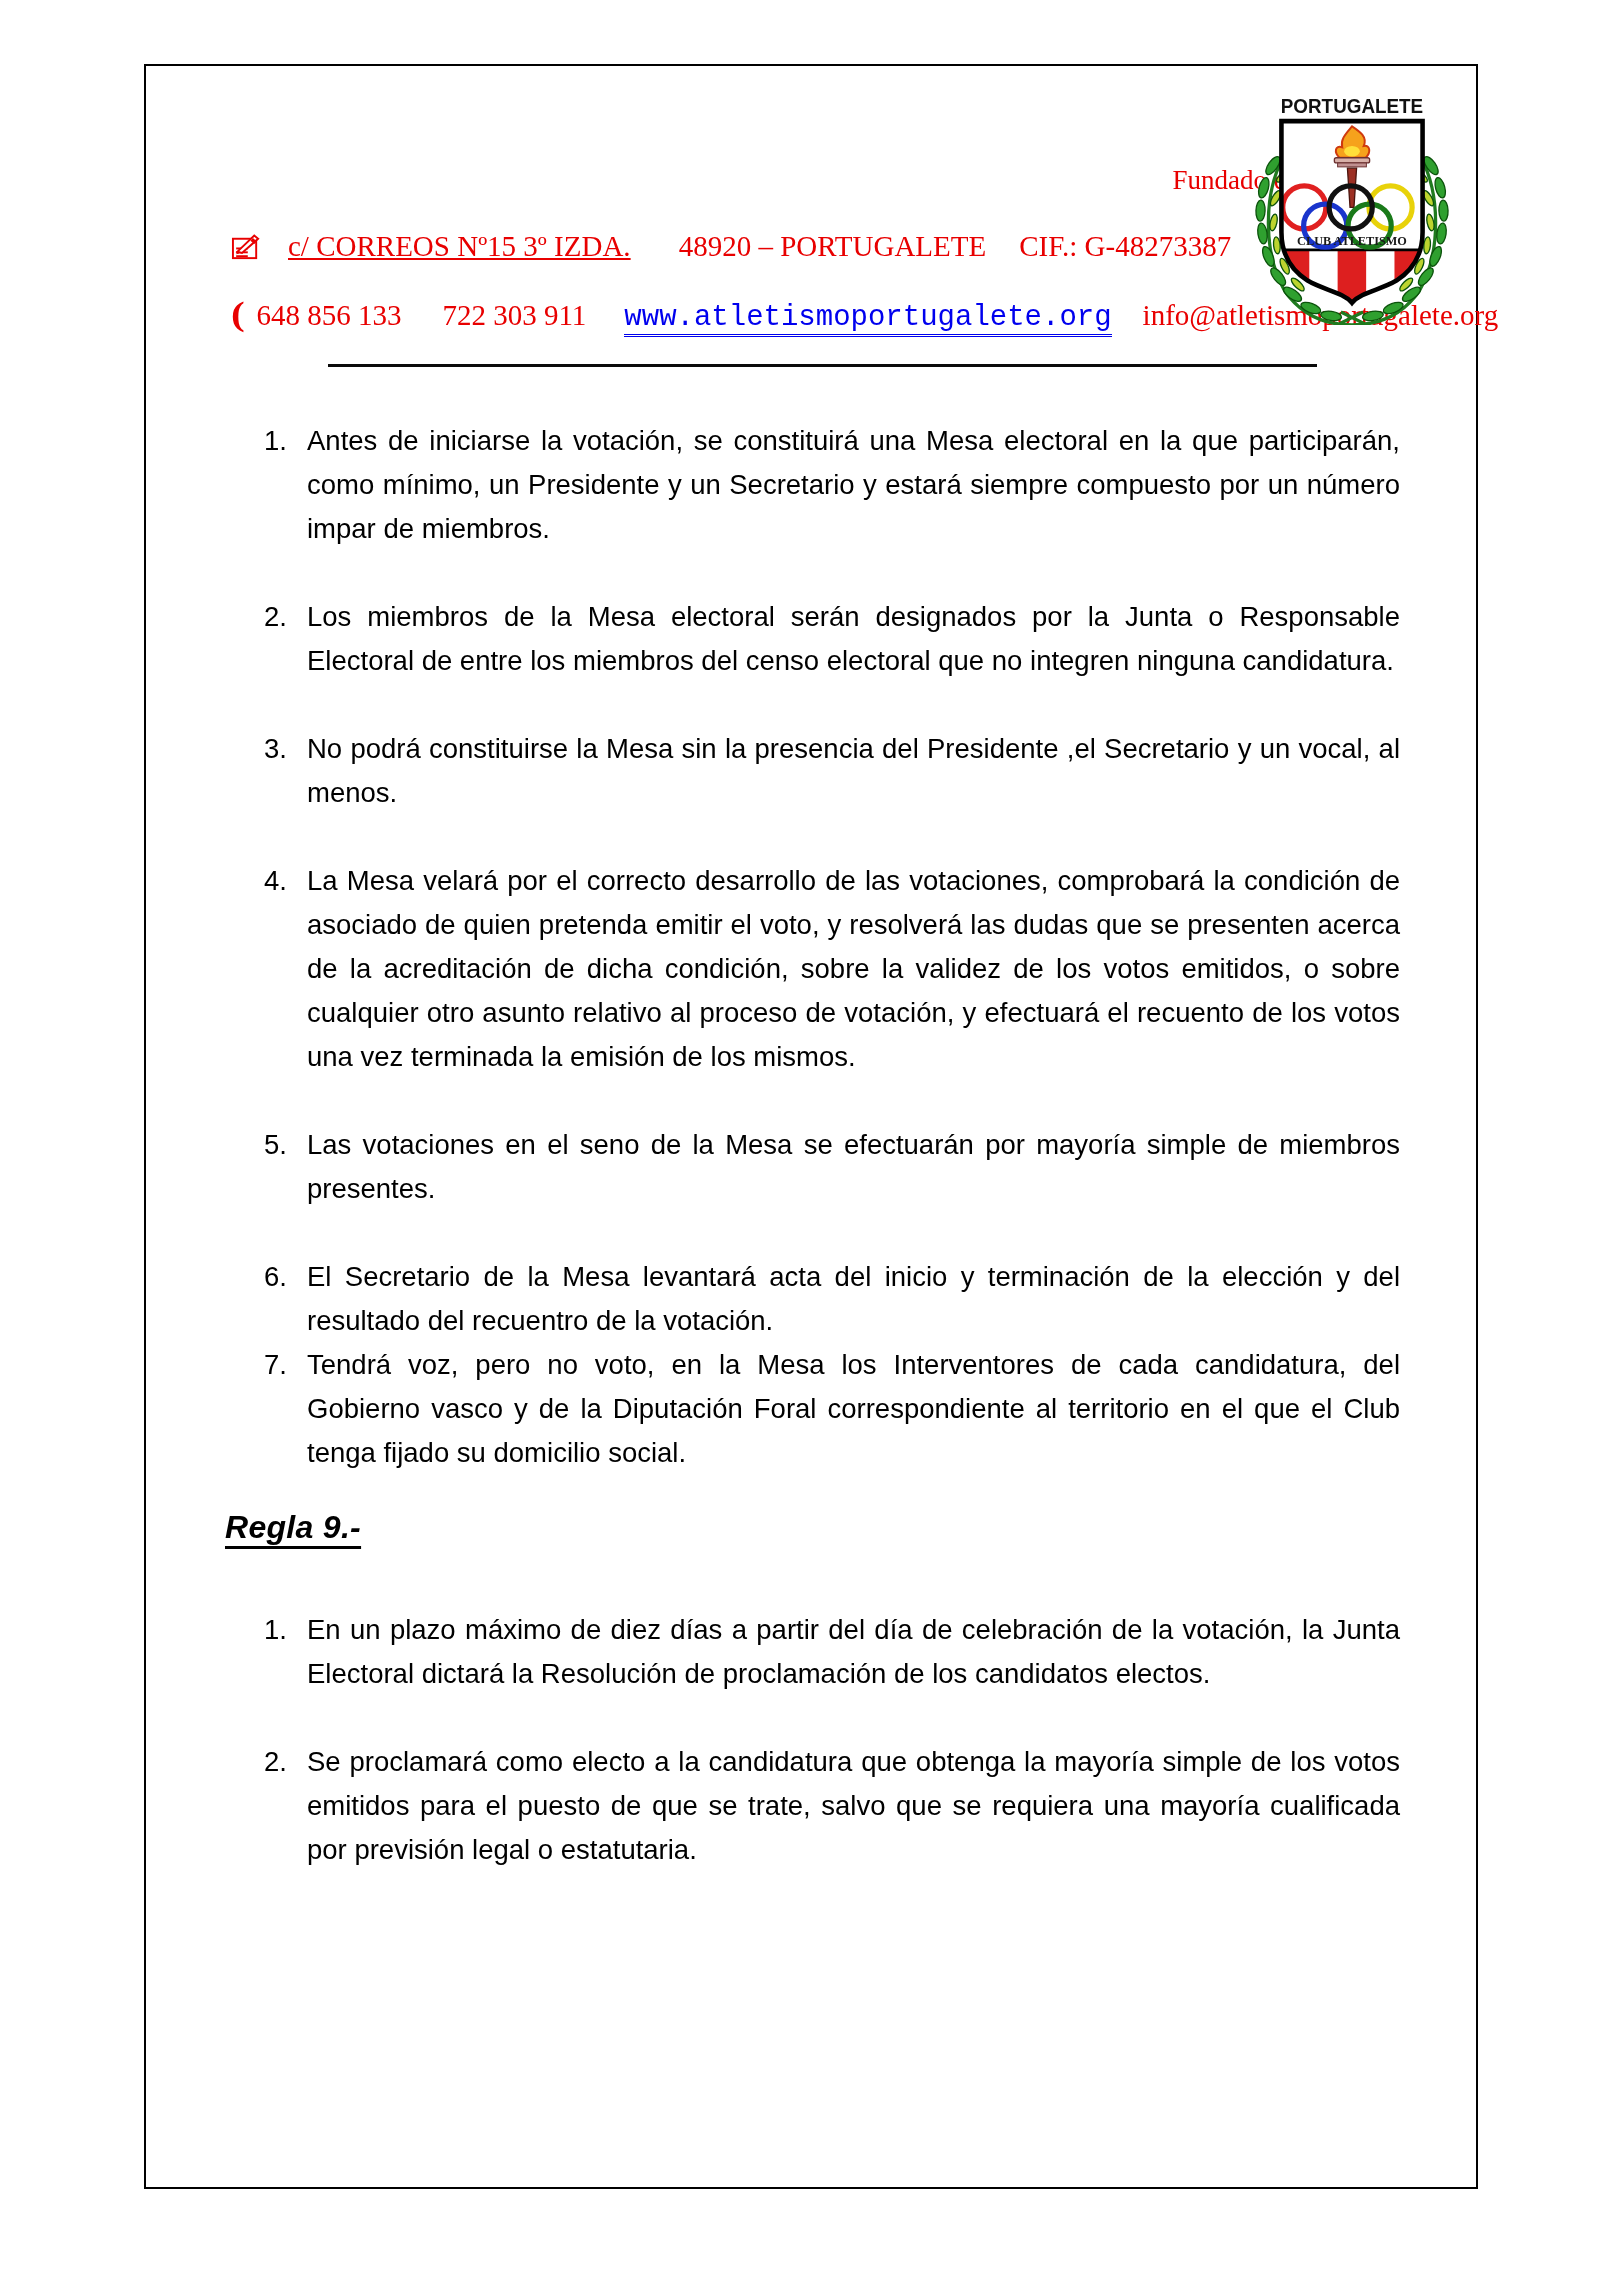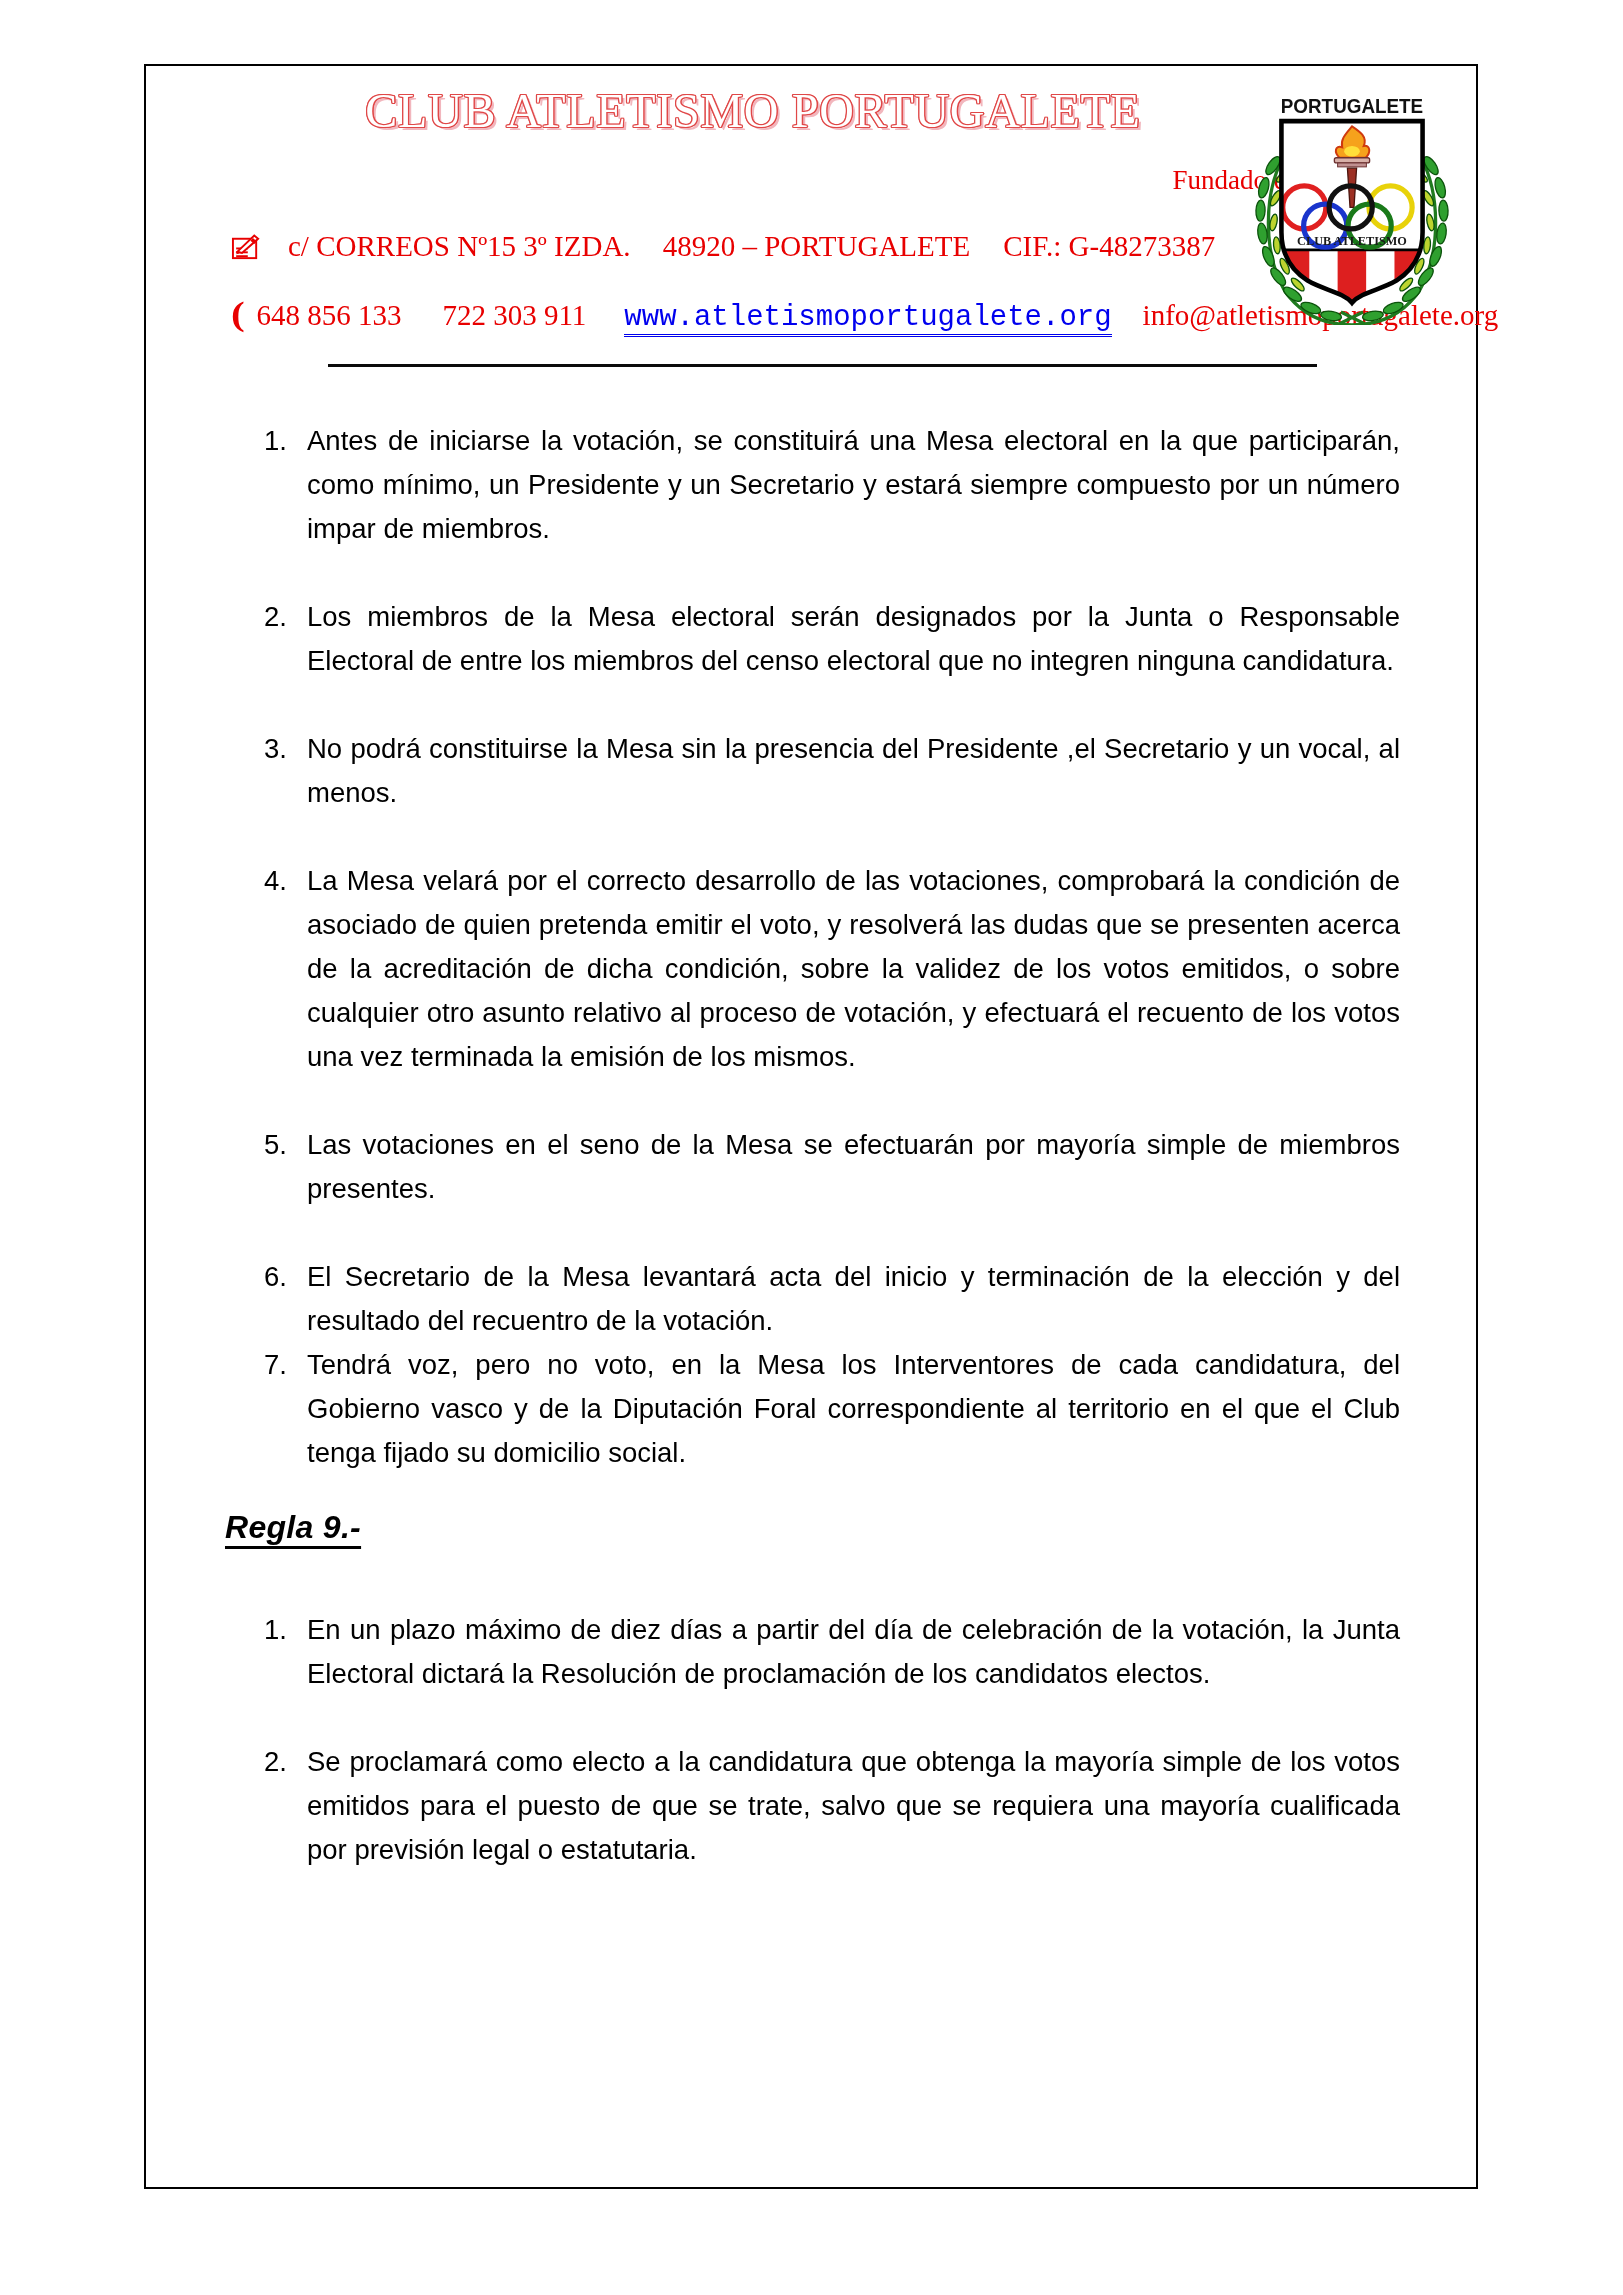--- a/index.html
+++ b/index.html
@@ -24,21 +24,21 @@
   .founded{
     position:absolute;left:0;top:99px;width:1214px;text-align:right;
     font-family:"Liberation Serif",serif;font-size:27px;color:#e80000;
   }
   .address-row{
     position:absolute;left:85px;top:161px;height:39px;
     display:flex;align-items:center;
     font-family:"Liberation Serif",serif;font-size:29px;color:#e80000;white-space:nowrap;
   }
   .address-row .mail-ico{margin-right:26px;flex:none;}
-  .street{margin-right:32px;}
+  .street{margin-right:48px;text-decoration:underline;}
   .postal{margin-right:33px;}
   .phone-row{
     position:absolute;left:85px;top:230px;height:39px;
     display:flex;align-items:baseline;
     font-family:"Liberation Serif",serif;font-size:29px;color:#e80000;white-space:nowrap;
   }
   .phone-glyph{
     font-weight:bold;font-size:33px;margin-right:14.4px;
     display:inline-block;transform:scaleX(1.25);transform-origin:left center;
   }
@@ -69,21 +69,20 @@
   .item-list > .doc-item:last-child{margin-bottom:0;}
   .doc-section[data-idx="0"] .item-list > .doc-item:nth-child(6){margin-bottom:0;}
   .item-num{width:43px;flex:none;}
   .item-text{flex:1;text-align:justify;}
 </style>
 </head>
 <body>
 
 <div class="frame">
 
-  <div class="club-title">CLUB ATLETISMO PORTUGALETE</div>
   <div class="founded">Fundado en 1973</div>
 
   <div class="address-row">
     <svg class="mail-ico" width="31" height="29" viewBox="0 0 48 44">
       <rect x="3" y="10" width="36" height="30" fill="none" stroke="#e80000" stroke-width="3"></rect>
       <line x1="8" y1="25" x2="26" y2="25" stroke="#e80000" stroke-width="3"></line>
       <line x1="8" y1="31" x2="26" y2="31" stroke="#e80000" stroke-width="3"></line>
       <line x1="8" y1="37" x2="26" y2="37" stroke="#e80000" stroke-width="3"></line>
       <polygon points="10,30 36,5 42,10 17,32" fill="#ffffff" stroke="#e80000" stroke-width="3"></polygon>
       <polygon points="30,13 36,18 40,14 34,9" fill="#e80000"></polygon>

